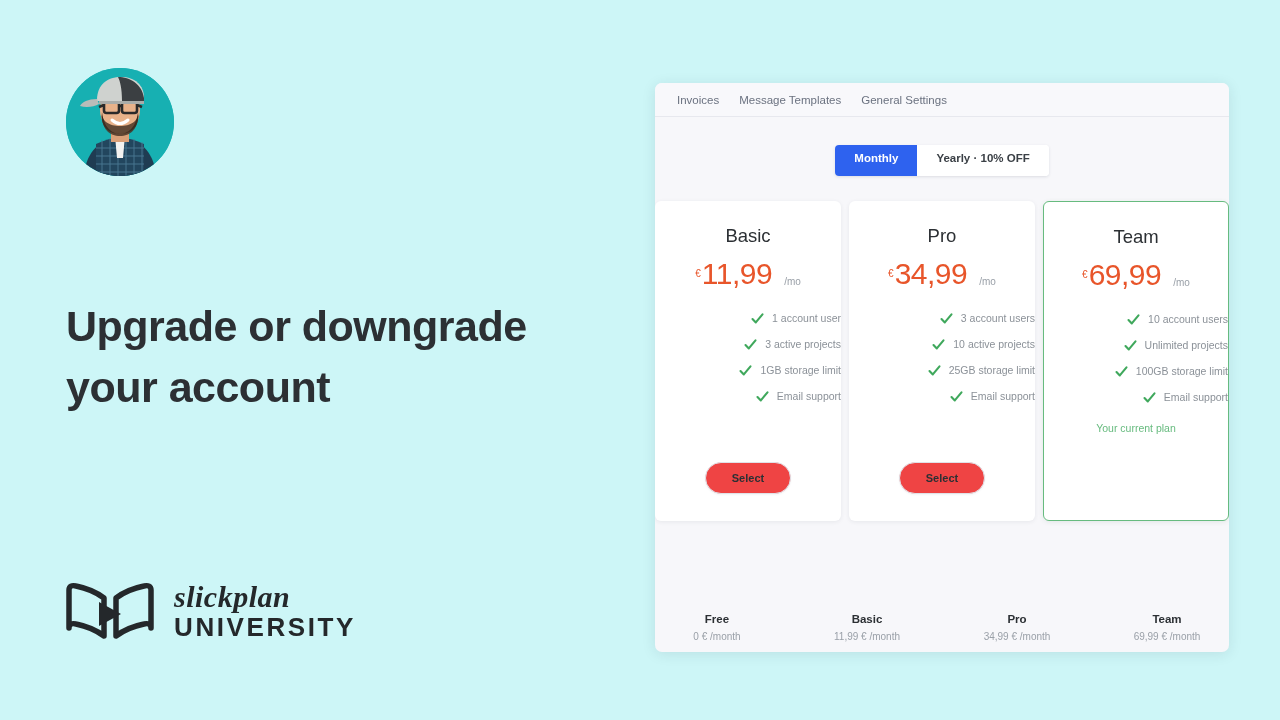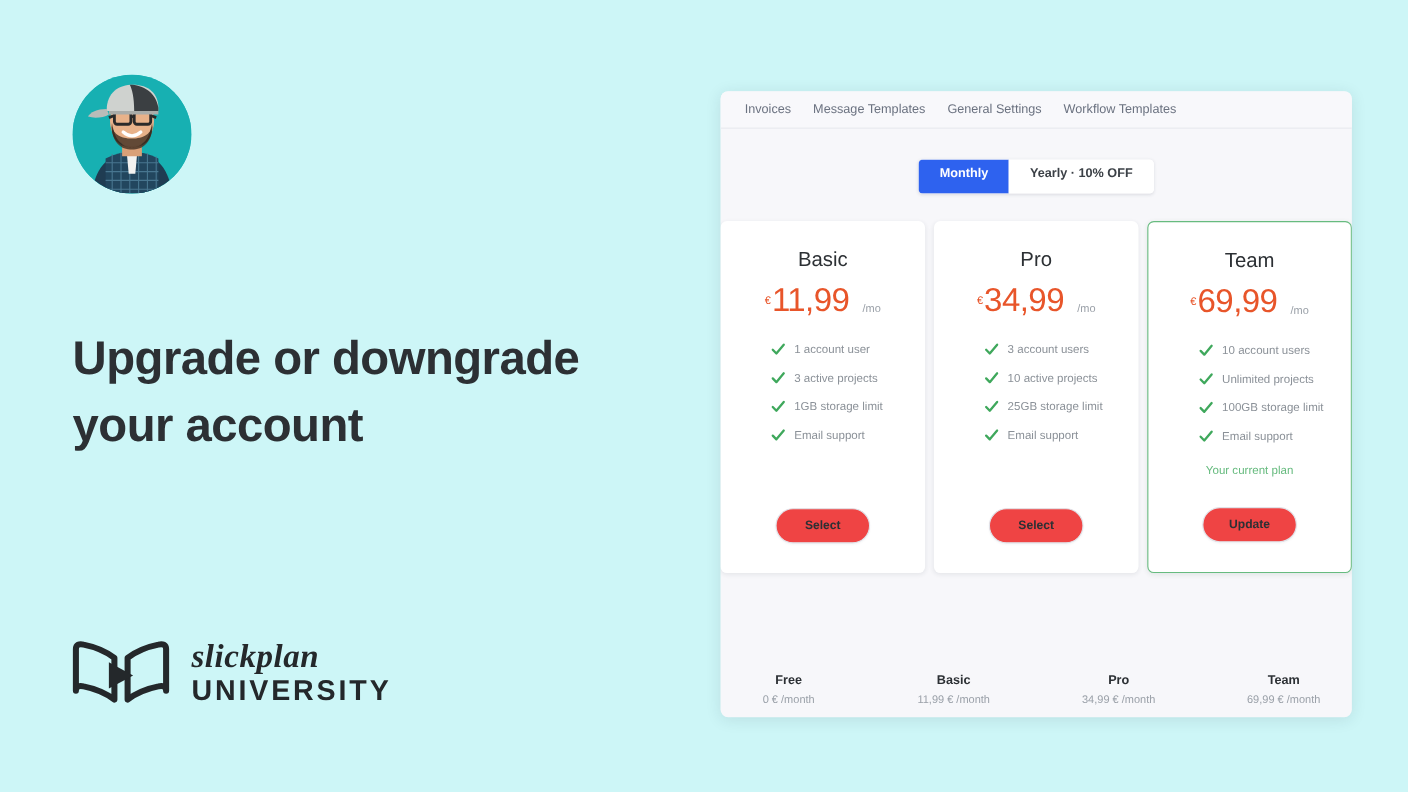--- a/index.html
+++ b/index.html
@@ -88,21 +88,21 @@
   .card.current { border:1px solid #67bb7f; box-shadow:0 1px 5px rgba(40,90,60,0.10); }
 
   .plan-name { font-size:18.5px; color:#2c3034; font-weight:normal; }
 
   .price-row { display:flex; align-items:flex-start; margin-top:12px; }
   .cur { font-size:10px; color:#e8552a; margin-top:9px; margin-right:1px; }
   .amt { font-size:30px; color:#e8552a; line-height:1; letter-spacing:-0.5px; }
   .per { font-size:10px; color:#9aa0a8; margin-top:17px; margin-left:12px; }
 
   .features { margin-top:22px; width:100%; padding-left:46px; }
-  .feat { display:flex; align-items:center; margin-bottom:13px; }
+  .feat { display:flex; align-items:center; margin-bottom:13px;justify-content:flex-end; }
   .chk { width:13px; height:13px; margin-right:8px; flex:0 0 auto; }
   .feat-txt { font-size:10.5px; color:#8b9198; white-space:nowrap; }
 
   .current-note {
     font-size:10.5px; color:#67bb7f; margin-top:6px;
   }
 
   .cta-wrap { position:absolute; bottom:27px; left:0; width:100%; display:flex; justify-content:center; }
   .cta {
     min-width:86px; height:32px; line-height:30px;
@@ -180,21 +180,20 @@
     </span>
   </div>
 </div>
 
 <div class="app-panel">
 
   <div class="tabbar">
     <div class="tab">Invoices</div>
     <div class="tab">Message Templates</div>
     <div class="tab">General Settings</div>
-    <div class="tab">Workflow Templates</div>
   </div>
 
   <div class="toggle-wrap">
     <div class="seg">
       <div class="seg-item active">Monthly</div>
       <div class="seg-item inactive">Yearly · 10% OFF</div>
     </div>
   </div>
 
   <div class="cards">
@@ -302,23 +301,20 @@
           <span class="feat-txt">100GB storage limit</span>
         </div>
         <div class="feat">
           <span class="chk"><svg viewBox="0 0 13 13">
                 <path d="M1.5 7 L4.8 10.4 L11.5 2.4" stroke="#3fa85c" stroke-width="2.1" fill="none" stroke-linecap="round" stroke-linejoin="round"></path>
               </svg></span>
           <span class="feat-txt">Email support</span>
         </div>
       </div>
       <div class="current-note">Your current plan</div>
-      <div class="cta-wrap">
-        <div class="cta">Update</div>
-      </div>
     </div>
 
   </div>
 
   <div class="compare">
     <div class="comp-col">
       <div class="comp-name">Free</div>
       <div class="comp-price">0 € /month</div>
     </div>
     <div class="comp-col">

